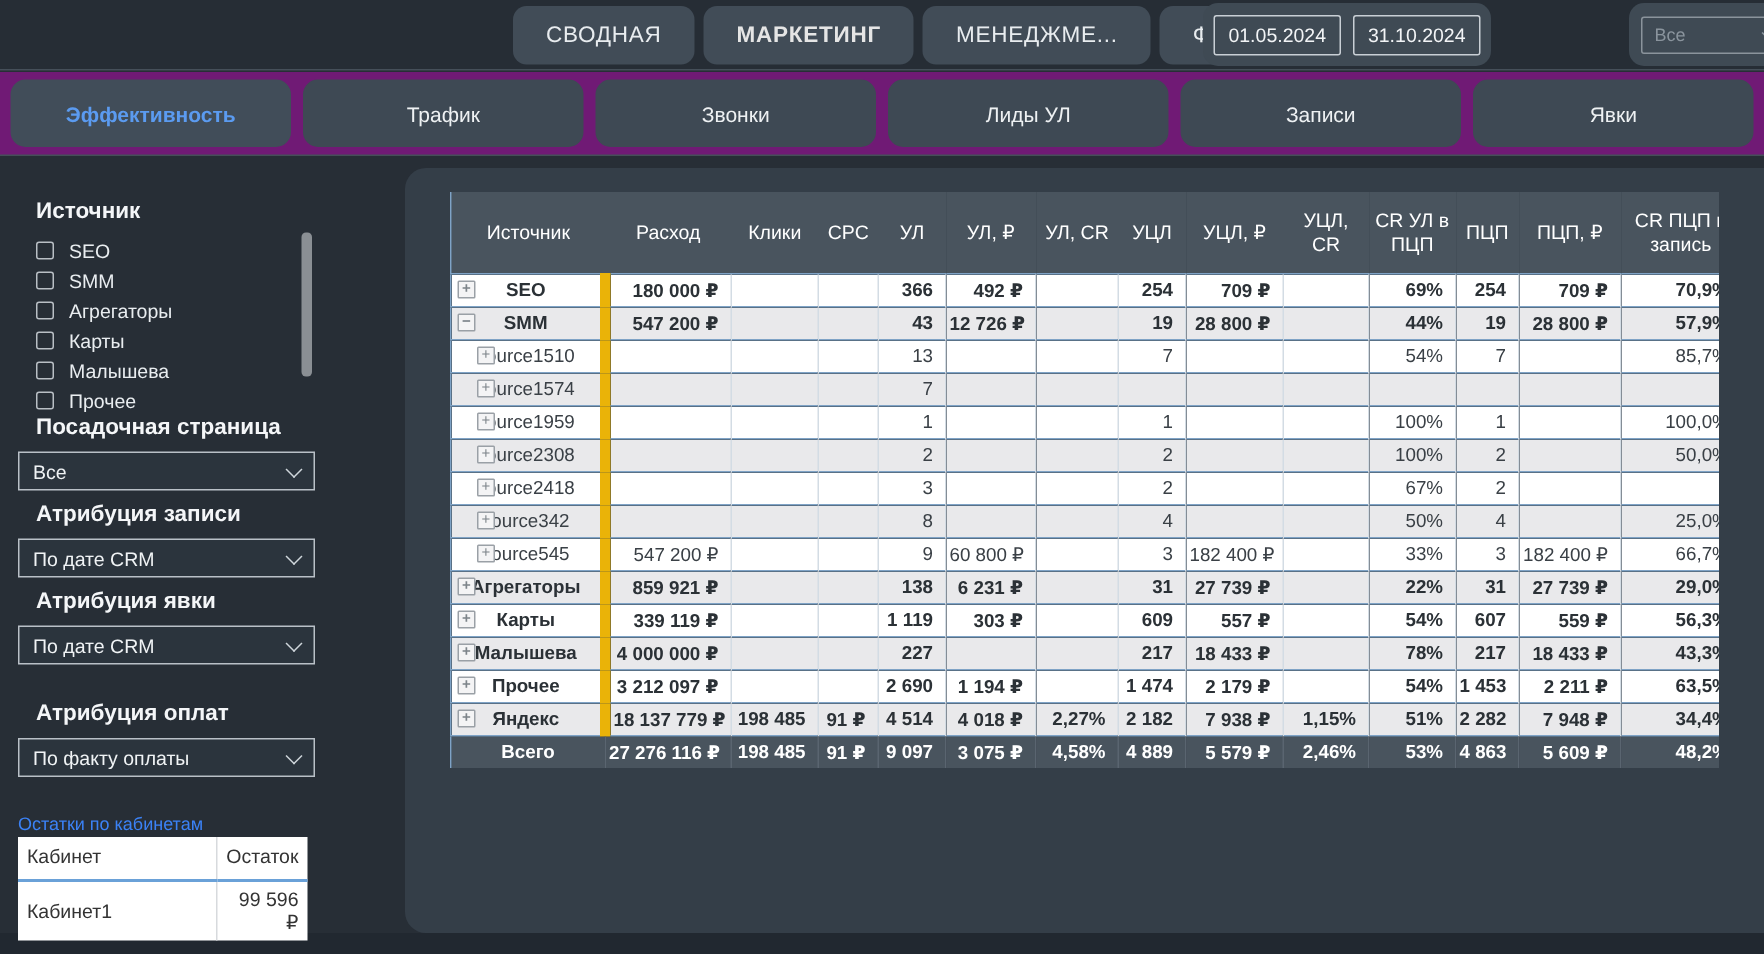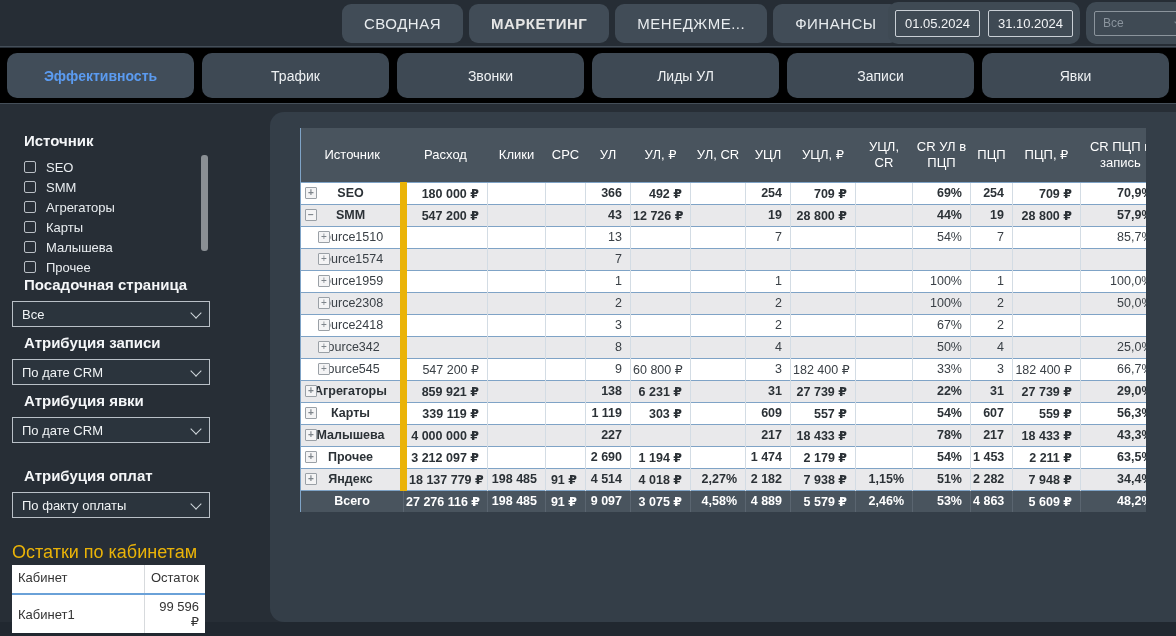--- a/index.html
+++ b/index.html
@@ -10,39 +10,39 @@
   }
 
   
   .topbar { position:absolute; left:0; top:0; width:1176px; height:47px;
     background:#262d35; border-bottom:1px solid #454f59; }
   .topbar-tabs { position:absolute; left:342px; top:4px; display:flex; gap:6px; }
   .top-tab { height:39px; padding:0 22px; background:#414c57; border-radius:9px;
     display:flex; align-items:center; justify-content:center;
     font-size:15px; letter-spacing:.5px; color:#e8ecef; cursor:pointer; white-space:nowrap; }
   .top-tab.active { color:#e5e5e5; font-weight:bold; }
-  .date-group { position:absolute; left:888px; top:2px; width:192px; height:42px;
+  .date-group { position:absolute; left:802px; top:2px; width:192px; height:42px;
     background:#3f4a54; border-radius:10px; display:flex; align-items:center;
     justify-content:center; gap:8px; }
   .date-box { width:85px; height:27px; border:1.5px solid #c9cfd5; border-radius:2px;
     background:transparent; color:#f2f4f6; font-size:13px; text-align:center;
     font-family:"Liberation Sans","DejaVu Sans",sans-serif; }
   .filter-group { position:absolute; left:1086px; top:2px; width:120px; height:42px;
     background:#3f4a54; border-radius:10px; display:flex; align-items:center; padding-left:8px; }
   .filter-select { width:100px; height:25px; border:1.5px solid #8b949c; border-radius:2px;
     display:flex; align-items:center; padding:0 8px; position:relative; cursor:pointer; }
   .filter-select .val { font-size:12px; color:#8a949d; }
   .chev { position:absolute; right:9px; top:6px; width:8px; height:8px;
     border-right:1.6px solid #cfd6db; border-bottom:1.6px solid #cfd6db;
     transform:rotate(45deg); }
   .filter-select .chev { border-color:#8a949d; }
 
   
   .subtabs { position:absolute; left:0; top:48px; width:1176px; height:56px;
-    background:#000000; border-bottom:1px solid #454f59;
+    background:#701a75; border-bottom:1px solid #454f59;
     display:flex; align-items:center; padding:0 3px; }
   .sub-tab { flex:1; height:45px; margin:0 4px; background:#3e4954; border-radius:10px;
     display:flex; align-items:center; justify-content:center; font-size:14px;
     color:#eef1f3; cursor:pointer; }
   .sub-tab.active { color:#5b9bf0; font-weight:bold; background:#414d59; }
 
   
   .content-bg { position:absolute; left:0; top:105px; width:1176px; height:517px; background:#272e36; }
   .bottom-strip { position:absolute; left:0; top:622px; width:1176px; height:14px; background:#212830; }
   .card { position:absolute; left:270px; top:112px; width:906px; height:510px;
@@ -63,21 +63,21 @@
   .dd-block { position:absolute; left:12px; width:198px; }
   .dd-block .side-title { margin-left:12px; }
   .pos-block  { top:172px; } .rec-block { top:230px; }
   .vis-block  { top:288px; } .pay-block { top:363px; }
   .dd { margin-top:8px; height:26px; border:1.5px solid #b9c0c7; background:#2b343d;
     display:flex; align-items:center; padding:0 9px; position:relative; cursor:pointer; }
   .dd .val { font-size:13px; color:#f0f3f5; }
   .dd .chev { top:7px; }
 
   .bal-block { position:absolute; left:12px; top:438px; width:194px; }
-  .bal-title { font-size:18px; color:#eab308; }
+  .bal-title { font-size:12px; color:#3b82f6; }
   .bal-table { margin-top:2px; width:193px; border-collapse:collapse; background:#fff; }
   .bal-table th { font-size:13px; font-weight:normal; color:#333; text-align:left;
     padding:5px 6px 8px 6px; border-bottom:2px solid #6aa1d8; }
   .bal-table th + th { border-left:1px solid #d7dadd; }
   .bal-table td { font-size:13px; color:#333; padding:4px 6px; }
   .bal-table td + td { border-left:1px solid #d7dadd; text-align:right; }
 
   
   .tbl-wrap { position:absolute; left:300px; top:128px; width:846px; height:396px; overflow:hidden; }
   table.report { border-collapse:collapse; table-layout:fixed; width:860px;

